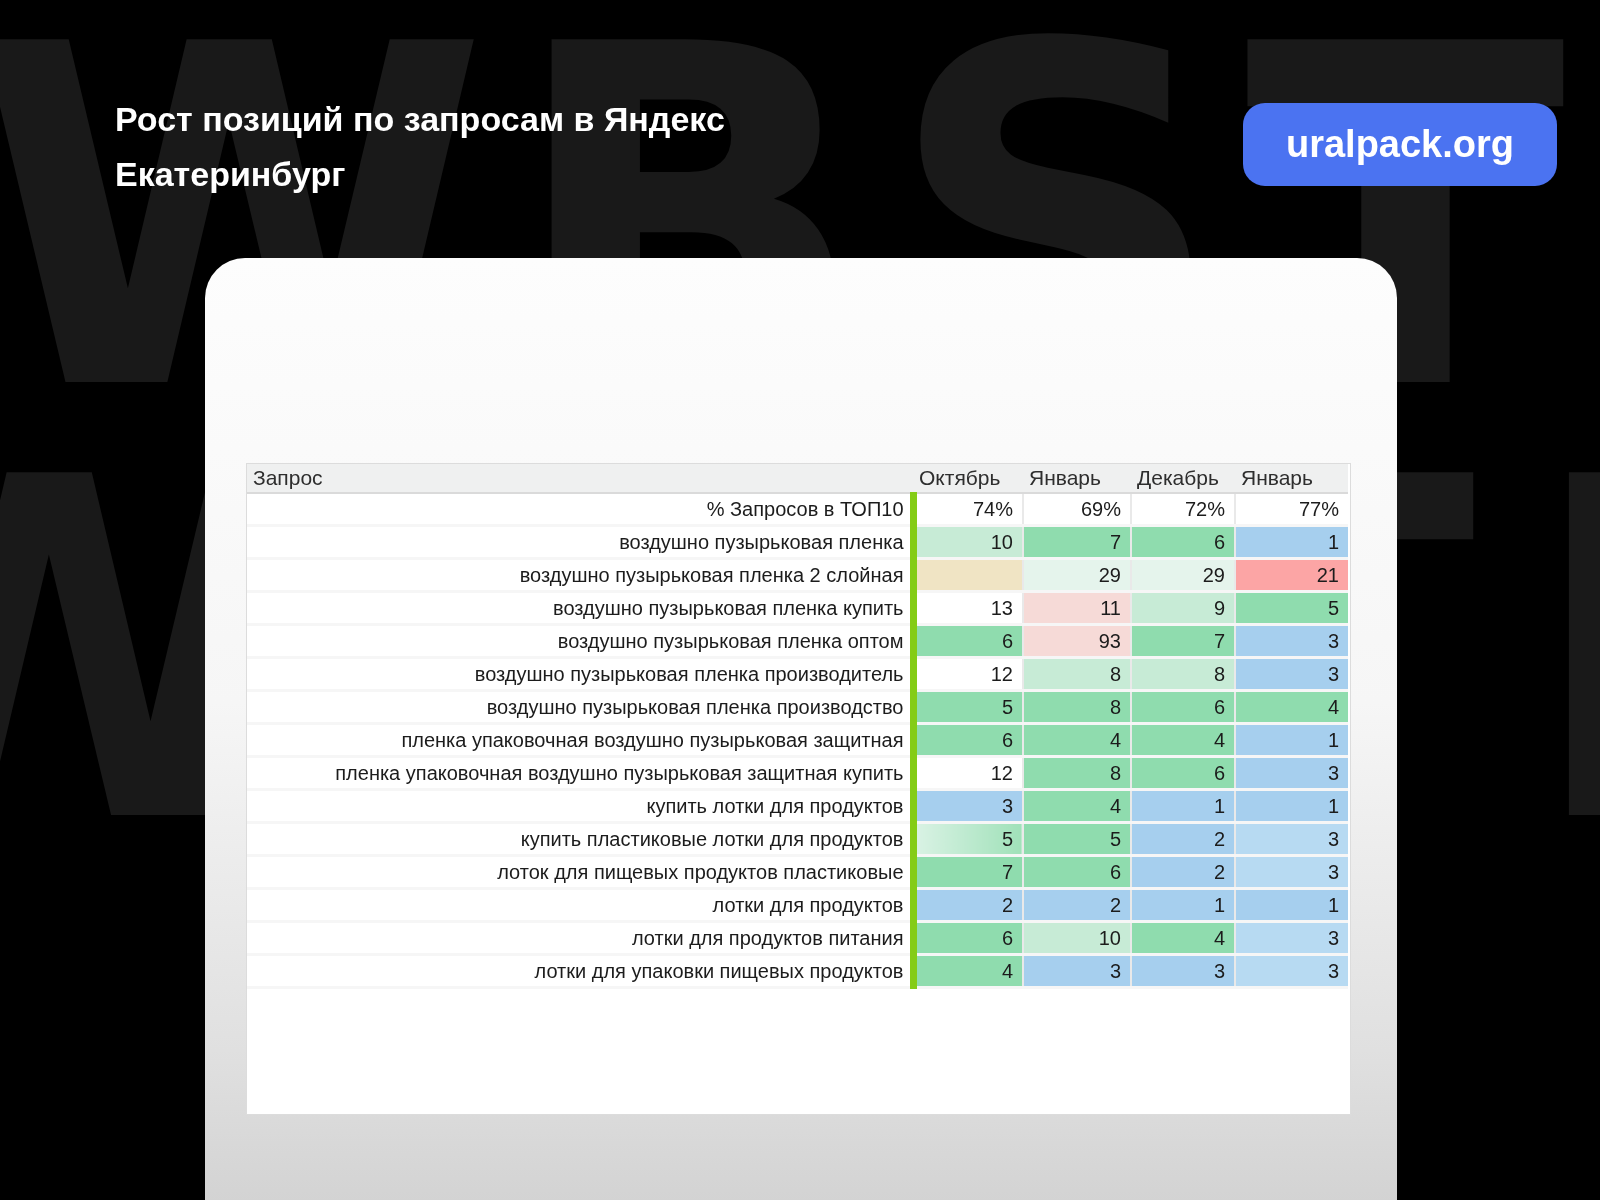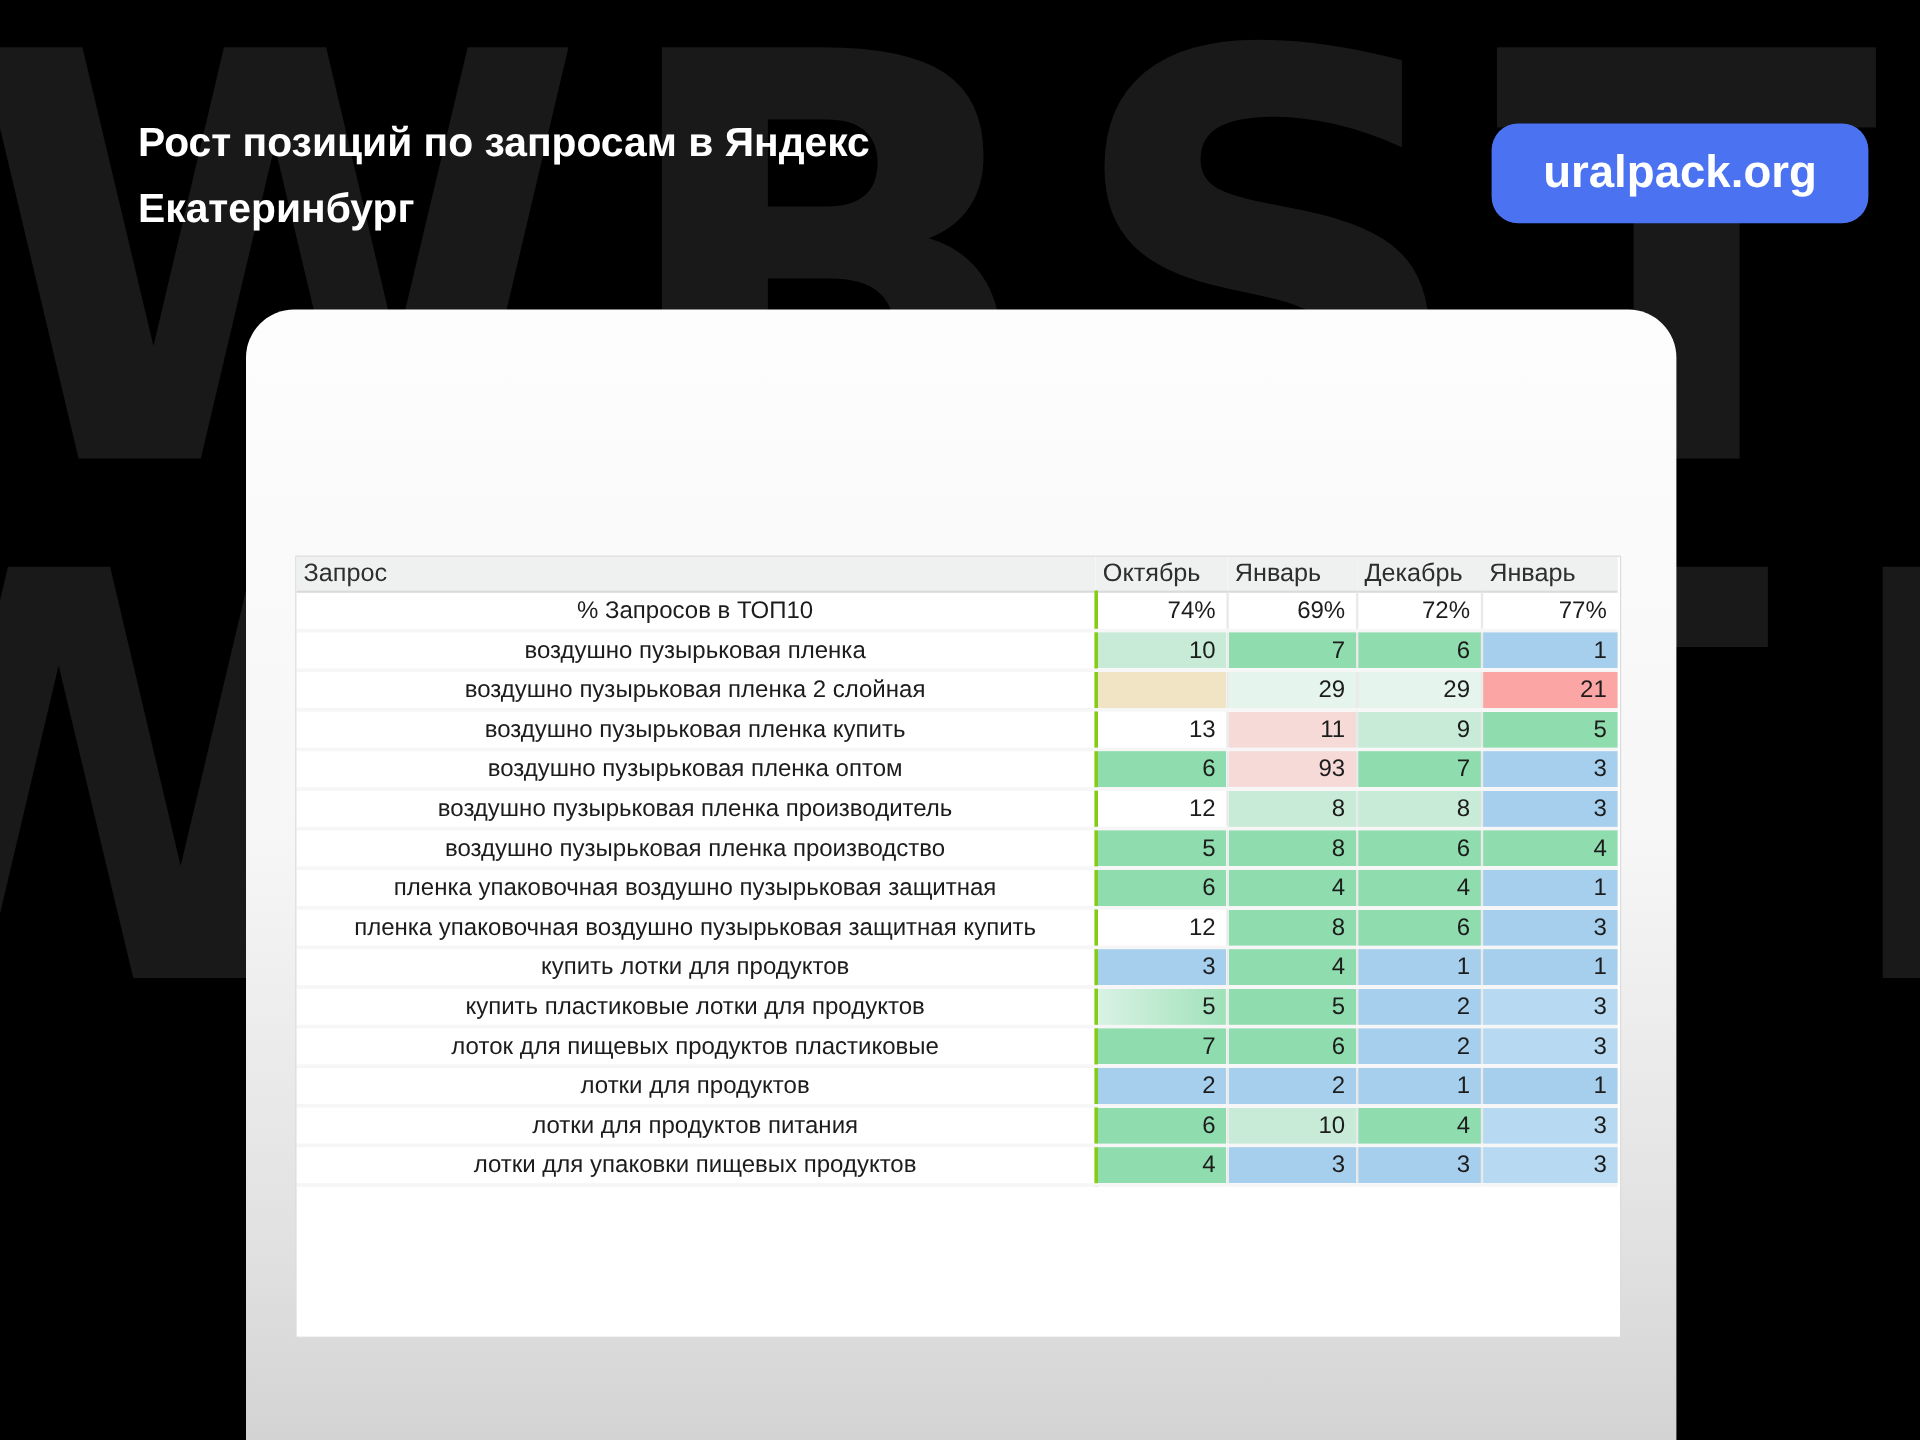--- a/index.html
+++ b/index.html
@@ -38,21 +38,21 @@
   }
   table{border-collapse:collapse;width:1101px;table-layout:fixed;
     font-size:20px;color:#1c1c1c;}
   th{
     background:#eff0f0;font-weight:400;text-align:left;height:28px;
     padding:0 6px;border-bottom:2px solid #dadada;color:#2e2e2e;font-size:21px;
     white-space:nowrap;overflow:hidden;
   }
   td{height:30px;border-bottom:3px solid #f6f6f6;padding:0 9px;
     white-space:nowrap;overflow:hidden;}
-  td.label{text-align:center;background:#fff;border-right:3px solid #84cc16;padding:0 6px;}
+  td.label{text-align:right;background:#fff;border-right:7px solid #84cc16;padding:0 6px;}
   td.num{text-align:right;border-right:2px solid #e9e9e9;}
   td.num:last-child{border-right:none;}
   tr.summary td{background:#fff;}
 </style>
 </head>
 <body>
 
 <div class="wm wm1">WBSTR</div>
 <div class="wm wm2">WBSTR</div>
 

